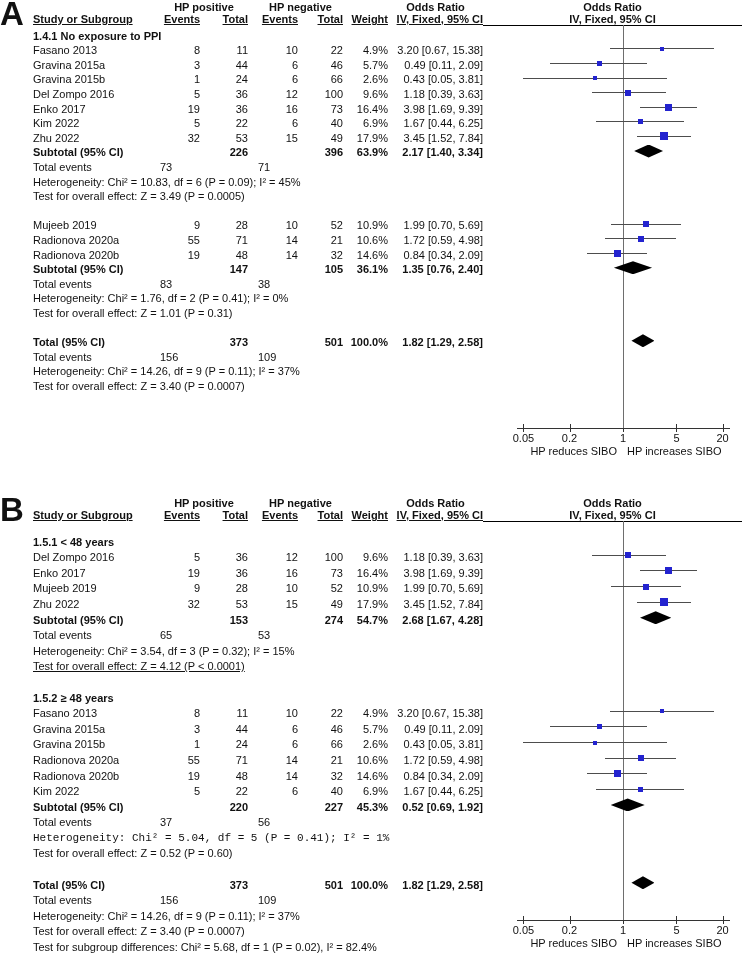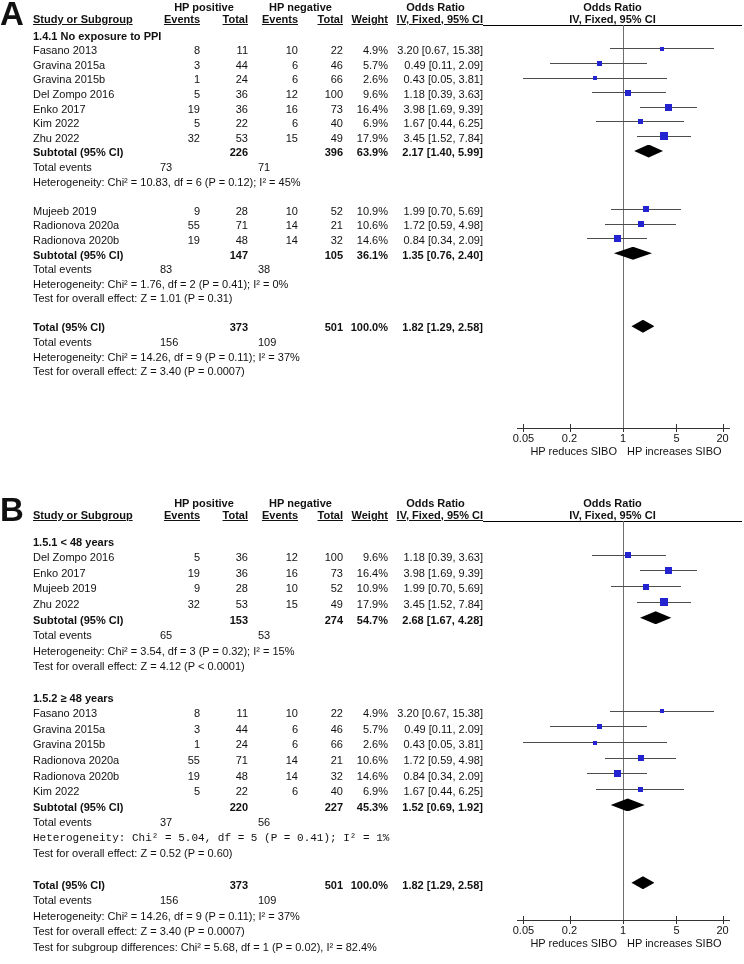--- a/index.html
+++ b/index.html
@@ -137,30 +137,33 @@
           <div class="ci" style="left: 636.911px; top: 6.8px; width: 54.5041px; height: 1px; position: absolute;"></div>
           <div class="sq" style="left: 660.143px; top: 3.3px; width: 8px; height: 8px; position: absolute;"></div>
         </div>
         <div class="row bold" style="height: 14.6px;">
           <span class="c-name">Subtotal (95% CI)</span>
           <span class="c-e1"></span>
           <span class="c-t1">226</span>
           <span class="c-e2"></span>
           <span class="c-t2">396</span>
           <span class="c-w">63.9%</span>
-          <span class="c-or">2.17 [1.40, 5.99]</span>
+          <span class="c-or">2.17 [1.40, 3.34]</span>
           <div class="dia" style="left: 634.179px; top: 0.8px; width: 28.8878px; height: 13px; position: absolute;"></div>
         </div>
         <div class="row" style="height: 14.6px;">
           <span class="c-name">Total events</span>
           <span class="ev1">73</span>
           <span class="ev2">71</span>
         </div>
         <div class="row" style="height: 14.6px;">
-          <span class="stat">Heterogeneity: Chi² = 10.83, df = 6 (P = 0.12); I² = 45%</span>
+          <span class="stat">Heterogeneity: Chi² = 10.83, df = 6 (P = 0.09); I² = 45%</span>
+        </div>
+        <div class="row" style="height: 14.6px;">
+          <span class="stat">Test for overall effect: Z = 3.49 (P = 0.0005)</span>
         </div>
         <div class="row blank" style="height: 14.6px;"></div>
         <div class="row" style="height: 14.6px;">
           <span class="c-name">Mujeeb 2019</span>
           <span class="c-e1">9</span>
           <span class="c-t1">28</span>
           <span class="c-e2">10</span>
           <span class="c-t2">52</span>
           <span class="c-w">10.9%</span>
           <span class="c-or">1.99 [0.70, 5.69]</span>
@@ -323,21 +326,21 @@
           <div class="dia" style="left: 640.038px; top: 1.3px; width: 31.2676px; height: 13px; position: absolute;"></div>
         </div>
         <div class="row" style="height: 15.6px;">
           <span class="c-name">Total events</span>
           <span class="ev1">65</span>
           <span class="ev2">53</span>
         </div>
         <div class="row" style="height: 15.6px;">
           <span class="stat">Heterogeneity: Chi² = 3.54, df = 3 (P = 0.32); I² = 15%</span>
         </div>
-        <div class="row" style="height: 15.6px;">
+        <div class="row" style="height: 15.6px; text-decoration: underline;">
           <span class="stat">Test for overall effect: Z = 4.12 (P &lt; 0.0001)</span>
         </div>
         <div class="row blank" style="height: 15.6px;"></div>
         <div class="row bold" style="height: 15.6px;">
           <span class="c-name" style="width: auto;">1.5.2 ≥ 48 years</span>
         </div>
         <div class="row" style="height: 15.6px;">
           <span class="c-name">Fasano 2013</span>
           <span class="c-e1">8</span>
           <span class="c-t1">11</span>
@@ -403,21 +406,21 @@
           <div class="ci" style="left: 595.724px; top: 7.3px; width: 88.1607px; height: 1px; position: absolute;"></div>
           <div class="sq" style="left: 637.538px; top: 5.3px; width: 5px; height: 5px; position: absolute;"></div>
         </div>
         <div class="row bold" style="height: 15.6px;">
           <span class="c-name">Subtotal (95% CI)</span>
           <span class="c-e1"></span>
           <span class="c-t1">220</span>
           <span class="c-e2"></span>
           <span class="c-t2">227</span>
           <span class="c-w">45.3%</span>
-          <span class="c-or">1.52 [0.69, 1.92]</span>
+          <span class="c-or">0.52 [0.69, 1.92]</span>
           <div class="dia" style="left: 610.672px; top: 1.3px; width: 34.0006px; height: 13px; position: absolute;"></div>
         </div>
         <div class="row" style="height: 15.6px;">
           <span class="c-name">Total events</span>
           <span class="ev1">37</span>
           <span class="ev2">56</span>
         </div>
         <div class="row" style="height: 15.6px; font-family: Liberation Mono, monospace;">
           <span class="stat">Heterogeneity: Chi² = 5.04, df = 5 (P = 0.41); I² = 1%</span>
         </div>

